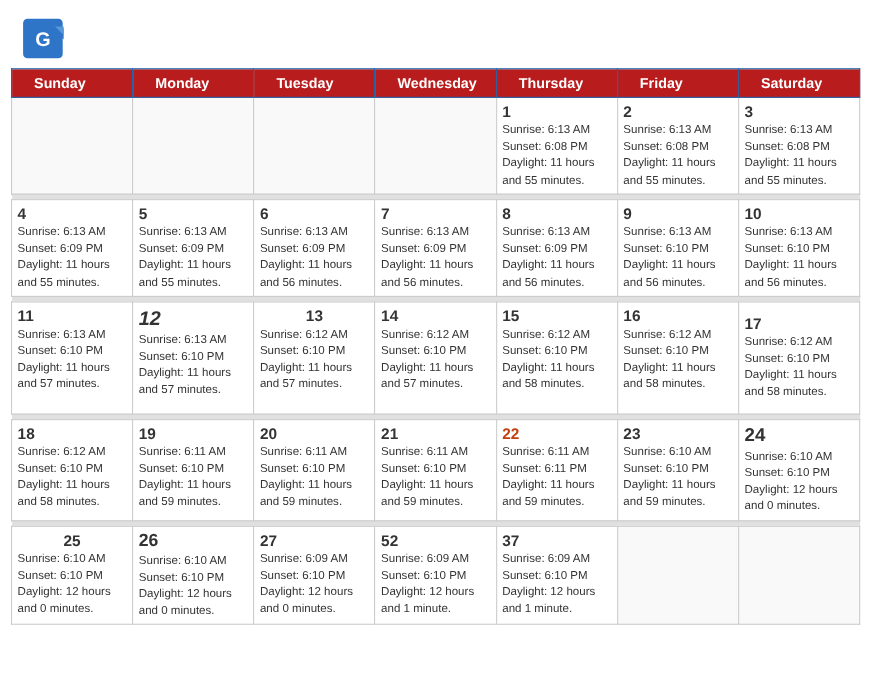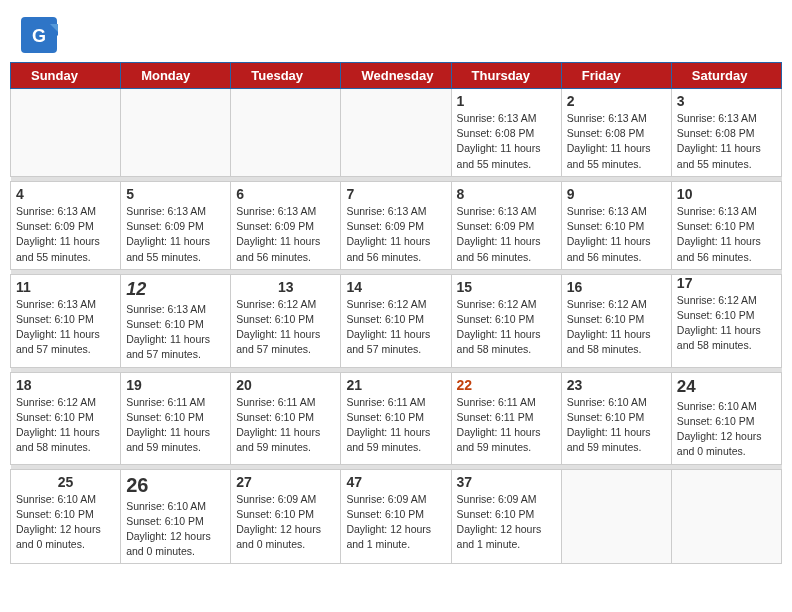--- a/index.html
+++ b/index.html
@@ -169,21 +169,21 @@
 Daylight: 11 hours
 and 58 minutes.</div>
           </td>
           <td style="vertical-align: top; border: 1px solid rgb(204, 204, 204); padding: 4px 5px; min-height: 90px; width: 113px;">
             <div style="font-size: 14px; font-weight: bold; color: rgb(51, 51, 51); margin-bottom: 2px;">16</div>
             <div style="font-size: 10.5px; color: rgb(51, 51, 51); line-height: 1.45; white-space: pre-line;">Sunrise: 6:12 AM
 Sunset: 6:10 PM
 Daylight: 11 hours
 and 58 minutes.</div>
           </td>
-          <td style="vertical-align: top; border: 1px solid rgb(204, 204, 204); padding: 0 5px; min-height: 90px; width: 113px; margin-left: 41px;">
+          <td style="vertical-align: top; border: 1px solid rgb(204, 204, 204); padding: 11px 5px; min-height: 90px; width: 113px; margin-left: 41px;">
             <div style="font-size: 14px; font-weight: bold; color: rgb(51, 51, 51); margin-bottom: 2px;">17</div>
             <div style="font-size: 10.5px; color: rgb(51, 51, 51); line-height: 1.45; white-space: pre-line;">Sunrise: 6:12 AM
 Sunset: 6:10 PM
 Daylight: 11 hours
 and 58 minutes.</div>
           </td>
         </tr>
         <tr>
           <td colspan="7" style="height: 5px; background: rgb(224, 224, 224); padding: 0px; border: none;"></td>
         </tr>
@@ -243,35 +243,35 @@
         </tr>
         <tr>
           <td style="vertical-align: top; border: 1px solid rgb(204, 204, 204); padding: 4px 5px; min-height: 90px; width: 113px;">
             <div style="font-size: 14px; font-weight: bold; color: rgb(51, 51, 51); margin-bottom: 2px; text-align: center;">25</div>
             <div style="font-size: 10.5px; color: rgb(51, 51, 51); line-height: 1.45; white-space: pre-line;">Sunrise: 6:10 AM
 Sunset: 6:10 PM
 Daylight: 12 hours
 and 0 minutes.</div>
           </td>
           <td style="vertical-align: top; border: 1px solid rgb(204, 204, 204); padding: 4px 5px; min-height: 90px; width: 113px;">
-            <div style="font-size: 20px; font-weight: bold; color: rgb(51, 51, 51); margin-bottom: 2px;">26</div>
+            <div style="font-size: 16px; font-weight: bold; color: rgb(51, 51, 51); margin-bottom: 2px;">26</div>
             <div style="font-size: 10.5px; color: rgb(51, 51, 51); line-height: 1.45; white-space: pre-line;">Sunrise: 6:10 AM
 Sunset: 6:10 PM
 Daylight: 12 hours
 and 0 minutes.</div>
           </td>
           <td style="vertical-align: top; border: 1px solid rgb(204, 204, 204); padding: 4px 5px; min-height: 90px; width: 113px;">
             <div style="font-size: 14px; font-weight: bold; color: rgb(51, 51, 51); margin-bottom: 2px;">27</div>
             <div style="font-size: 10.5px; color: rgb(51, 51, 51); line-height: 1.45; white-space: pre-line;">Sunrise: 6:09 AM
 Sunset: 6:10 PM
 Daylight: 12 hours
 and 0 minutes.</div>
           </td>
           <td style="vertical-align: top; border: 1px solid rgb(204, 204, 204); padding: 4px 5px; min-height: 90px; width: 113px;">
-            <div style="font-size: 14px; font-weight: bold; color: rgb(51, 51, 51); margin-bottom: 2px;">47</div>
+            <div style="font-size: 14px; font-weight: bold; color: rgb(51, 51, 51); margin-bottom: 2px;">52</div>
             <div style="font-size: 10.5px; color: rgb(51, 51, 51); line-height: 1.45; white-space: pre-line;">Sunrise: 6:09 AM
 Sunset: 6:10 PM
 Daylight: 12 hours
 and 1 minute.</div>
           </td>
           <td style="vertical-align: top; border: 1px solid rgb(204, 204, 204); padding: 4px 5px; min-height: 90px; width: 113px;">
             <div style="font-size: 14px; font-weight: bold; color: rgb(51, 51, 51); margin-bottom: 2px;">37</div>
             <div style="font-size: 10.5px; color: rgb(51, 51, 51); line-height: 1.45; white-space: pre-line;">Sunrise: 6:09 AM
 Sunset: 6:10 PM
 Daylight: 12 hours

